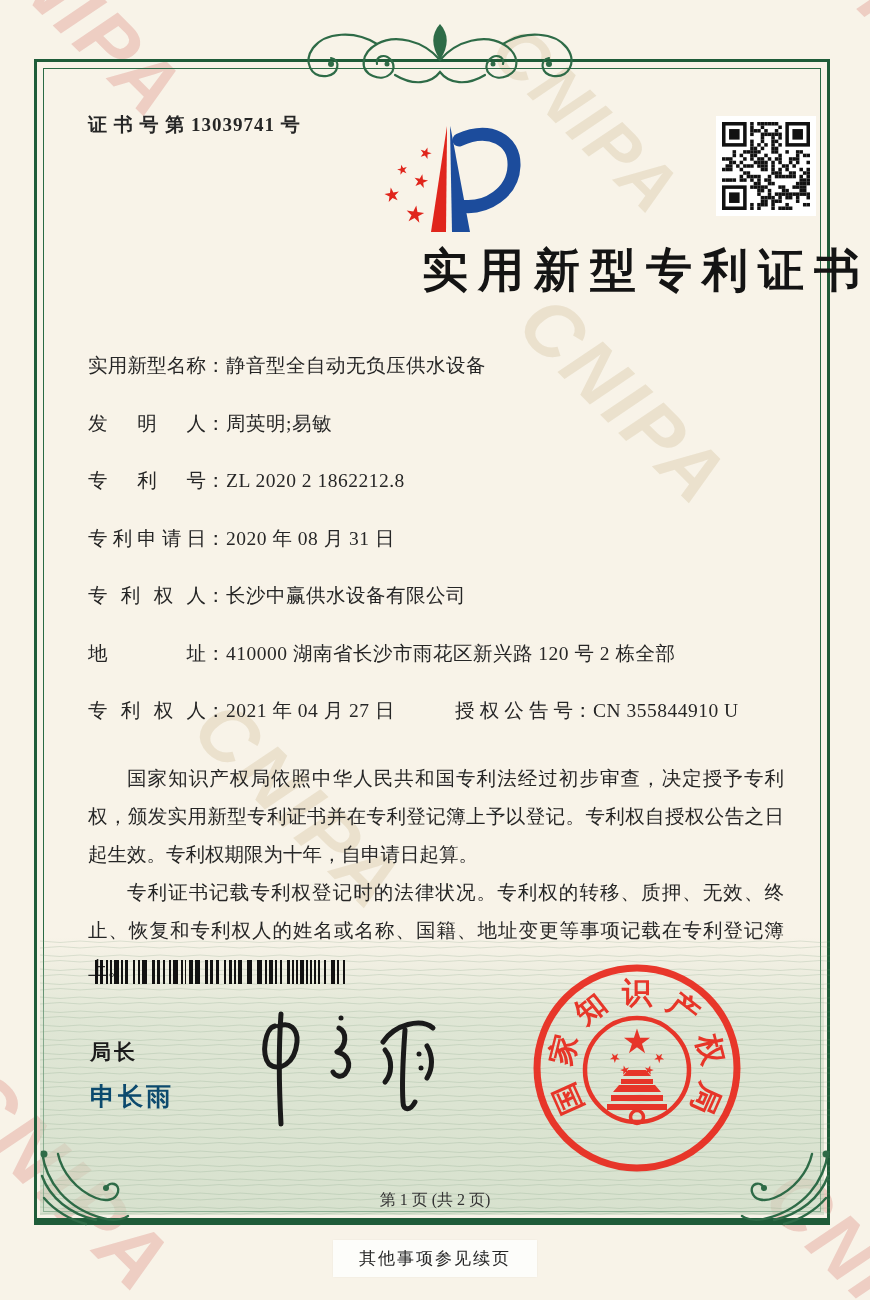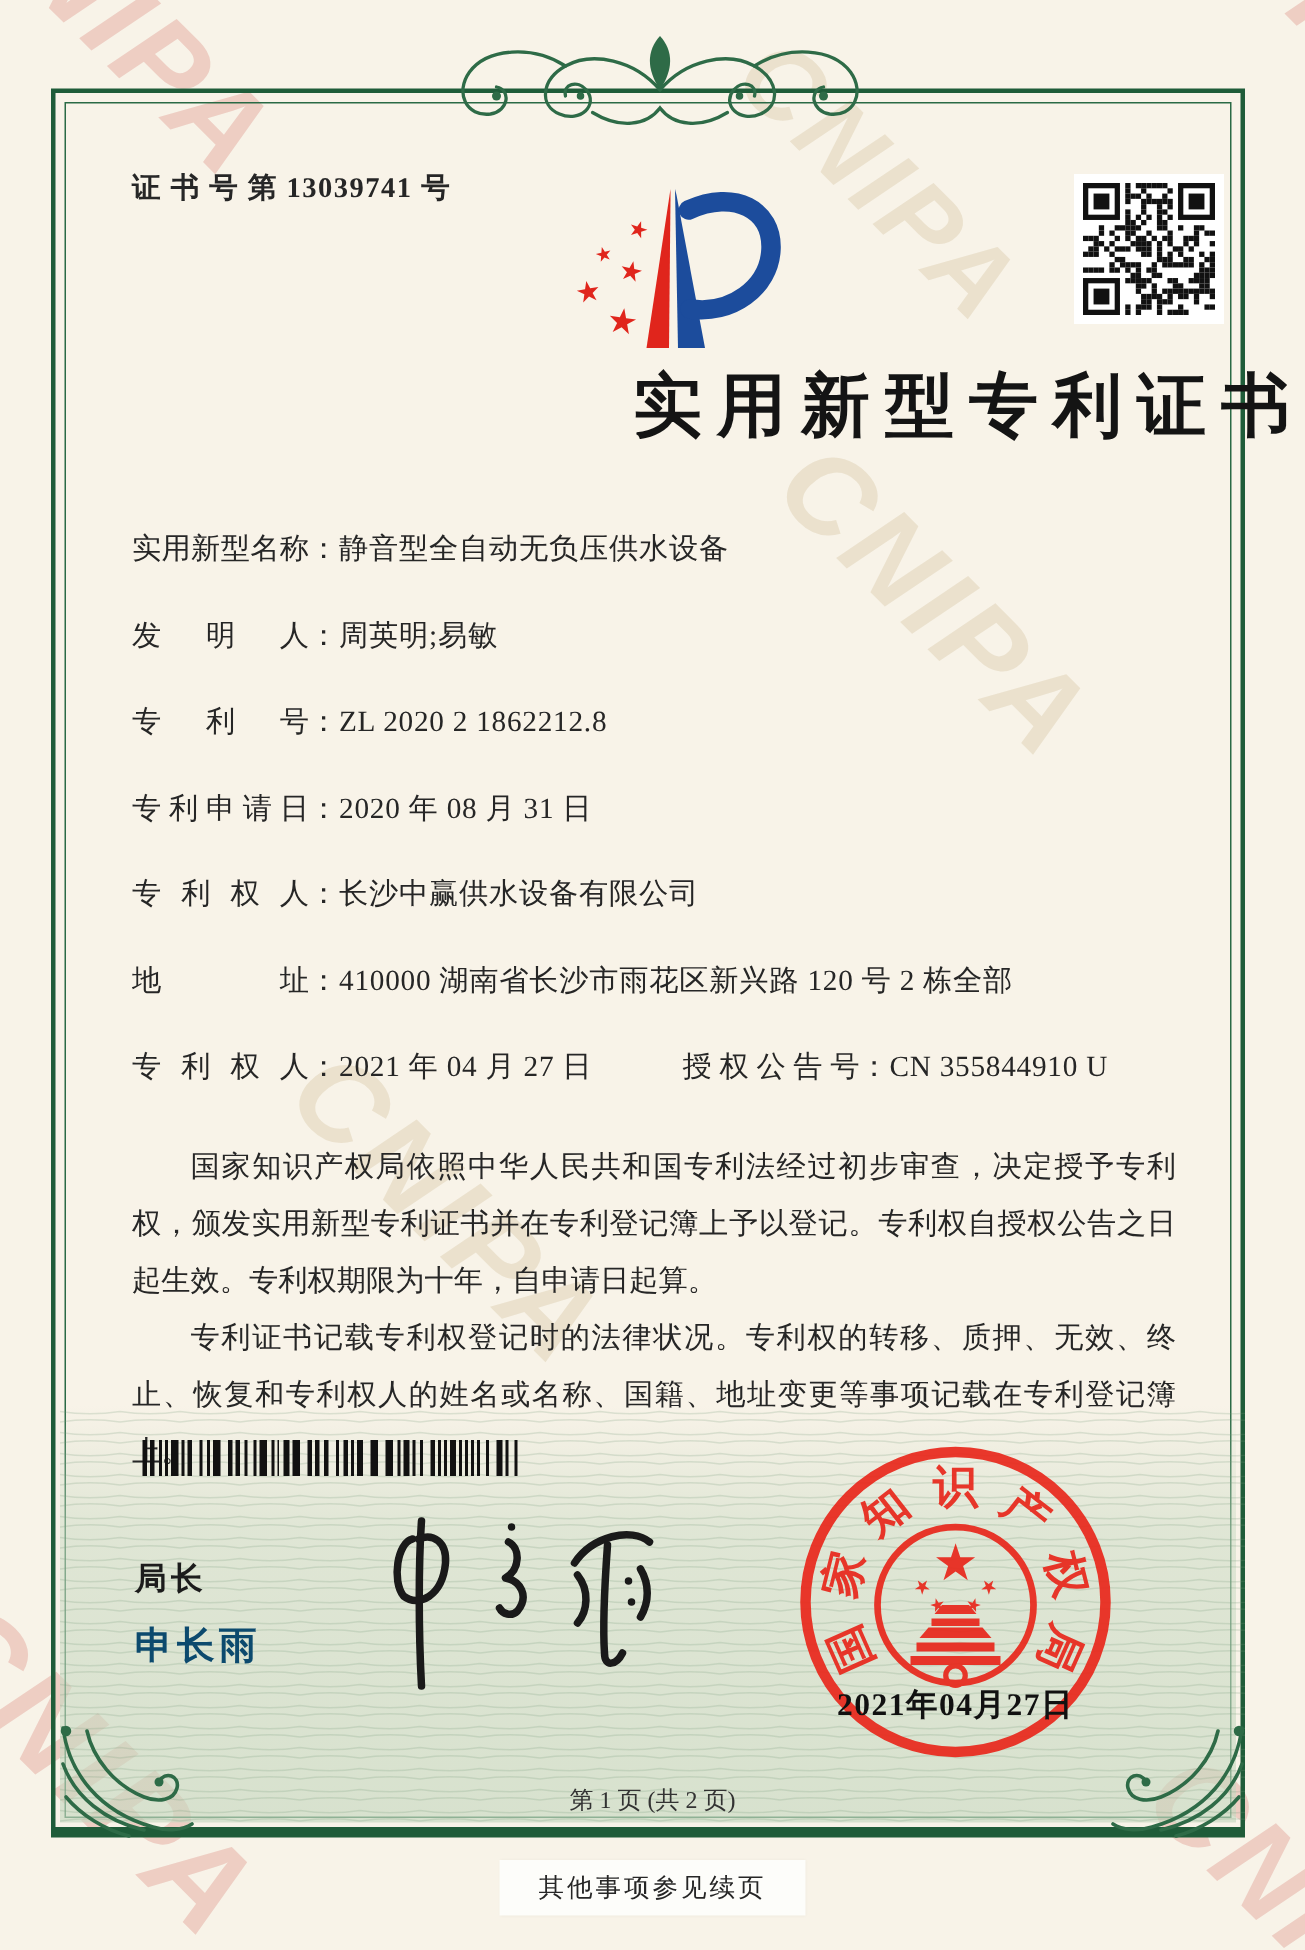--- a/index.html
+++ b/index.html
@@ -569,18 +569,17 @@
     <g id="seal-text-arc">
         <text x="40.57054521916233" y="140.91198487376082" font-size="30" font-weight="bold" fill="#e8271b" opacity="0.92" text-anchor="middle" dominant-baseline="central" transform="rotate(-114 40.57054521916233 140.91198487376082)" font-family="'Liberation Serif',serif">国</text>
         <text x="36.25752480302427" y="91.61393593442524" font-size="30" font-weight="bold" fill="#e8271b" opacity="0.92" text-anchor="middle" dominant-baseline="central" transform="rotate(-76 36.25752480302427 91.61393593442524)" font-family="'Liberation Serif',serif">家</text>
         <text x="63.20972787524998" y="50.11118272588913" font-size="30" font-weight="bold" fill="#e8271b" opacity="0.92" text-anchor="middle" dominant-baseline="central" transform="rotate(-38 63.20972787524998 50.11118272588913)" font-family="'Liberation Serif',serif">知</text>
         <text x="110" y="34" font-size="30" font-weight="bold" fill="#e8271b" opacity="0.92" text-anchor="middle" dominant-baseline="central" transform="rotate(0 110 34)" font-family="'Liberation Serif',serif">识</text>
         <text x="156.79027212475" y="50.11118272588913" font-size="30" font-weight="bold" fill="#e8271b" opacity="0.92" text-anchor="middle" dominant-baseline="central" transform="rotate(38 156.79027212475 50.11118272588913)" font-family="'Liberation Serif',serif">产</text>
         <text x="183.74247519697573" y="91.61393593442524" font-size="30" font-weight="bold" fill="#e8271b" opacity="0.92" text-anchor="middle" dominant-baseline="central" transform="rotate(76 183.74247519697573 91.61393593442524)" font-family="'Liberation Serif',serif">权</text>
         <text x="179.42945478083766" y="140.91198487376082" font-size="30" font-weight="bold" fill="#e8271b" opacity="0.92" text-anchor="middle" dominant-baseline="central" transform="rotate(114 179.42945478083766 140.91198487376082)" font-family="'Liberation Serif',serif">局</text>
       </g>
   </svg>
-  <div class="seal-date">2021年04月27日</div>
 
   <div class="page-info">第 1 页 (共 2 页)</div>
   <div class="note-box">其他事项参见续页</div>
 
 </div>
 
 </body></html>

